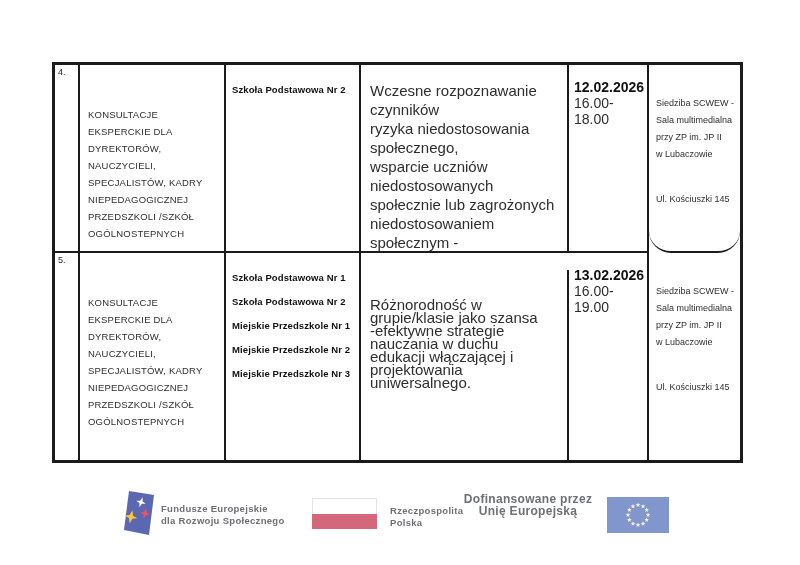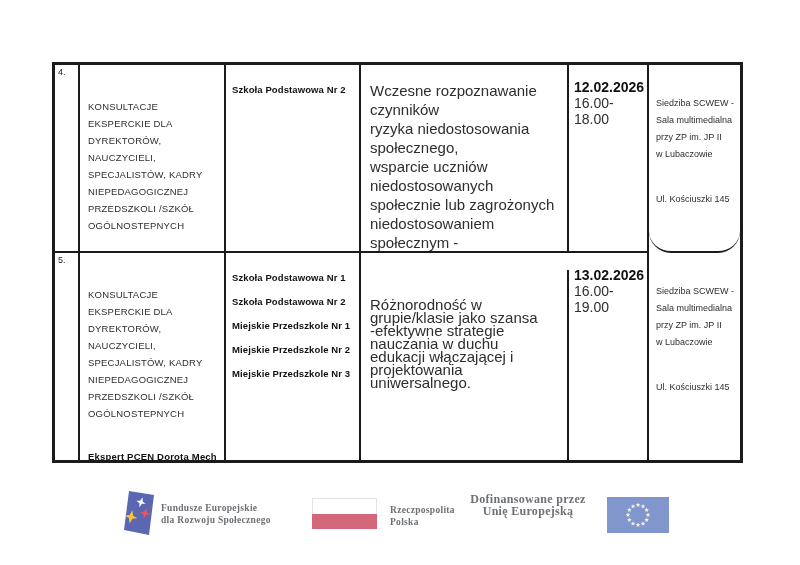--- a/index.html
+++ b/index.html
@@ -16,37 +16,37 @@
     grid-template-rows:188px auto;
     background:#fff;
     color:#2e2e2e;
   }
   .cell { border-right:2px solid #1b1b1b; border-bottom:2px solid #1b1b1b;
           overflow:hidden; }
   .cell.last-col { border-right:none;border-radius:22px; }
   .cell.last-row { border-bottom:none; }
 
   .cell-num  { font-size:9px; padding:2px 0 0 3px; color:#222; }
-  .cell-desc { font-size:9.5px; line-height:17px; padding:16px 6px 6px 8px;
+  .cell-desc { font-size:9.5px; line-height:17px; padding:24px 6px 6px 8px;
                white-space:pre-line; letter-spacing:.2px; }
   .expert    { font-weight:700; color:#111; margin-top:9px; line-height:17px;
                white-space:pre-line; letter-spacing:.2px; }
   .cell-schools { font-size:9.5px; padding:16px 4px 6px 6px; font-weight:700; color:#111; }
   .cell-schools .school-item { line-height:17px; margin-bottom:7px; letter-spacing:.1px; }
   .cell-topic { font-size:15px; line-height:19px; padding:16px 12px 6px 9px;
                 white-space:pre-wrap; }
   .cell-topic.alt { line-height:13px; padding-top:28px;margin-top:17px; }
   .cell-date { font-size:14px; padding:14px 3px 0 5px; }
   .cell-date .date { font-weight:700; color:#111; }
   .cell-date .time { }
   .cell-loc { font-size:9px; line-height:17px; padding:13px 3px 0 7px; white-space:pre-line; }
   .cell-loc .address { margin-top:11px; }
 
   
-  .footer { position:absolute; left:0; top:480px; width:800px; height:80px;font-family:Liberation Serif, serif; }
+  .footer { position:absolute; left:0; top:480px; width:800px; height:80px; }
   .logo-fe { position:absolute; left:124px; top:9px; width:30px; height:47px; }
   .fe-label { position:absolute; left:161px; top:23px; font-size:9.5px; font-weight:700;
               color:#6d7074; line-height:11.5px; white-space:pre-line; letter-spacing:.3px; }
   .flag-pl { position:absolute; left:312px; top:18px; width:65px; height:31px; }
   .flag-pl .top { width:100%; height:50%; background:#fff; border:1px solid #e3e3e3; border-bottom:none; }
   .flag-pl .bottom { width:100%; height:50%; background:#d5677a; }
   .pl-label { position:absolute; left:390px; top:25px; font-size:9.5px; font-weight:700;
               color:#6d7074; line-height:11.5px; white-space:pre-line; letter-spacing:.3px; }
   .eu-label { position:absolute; left:458px; top:14px; width:140px; text-align:center;
               font-size:12px; font-weight:700; color:#6d7074; line-height:11.5px;

